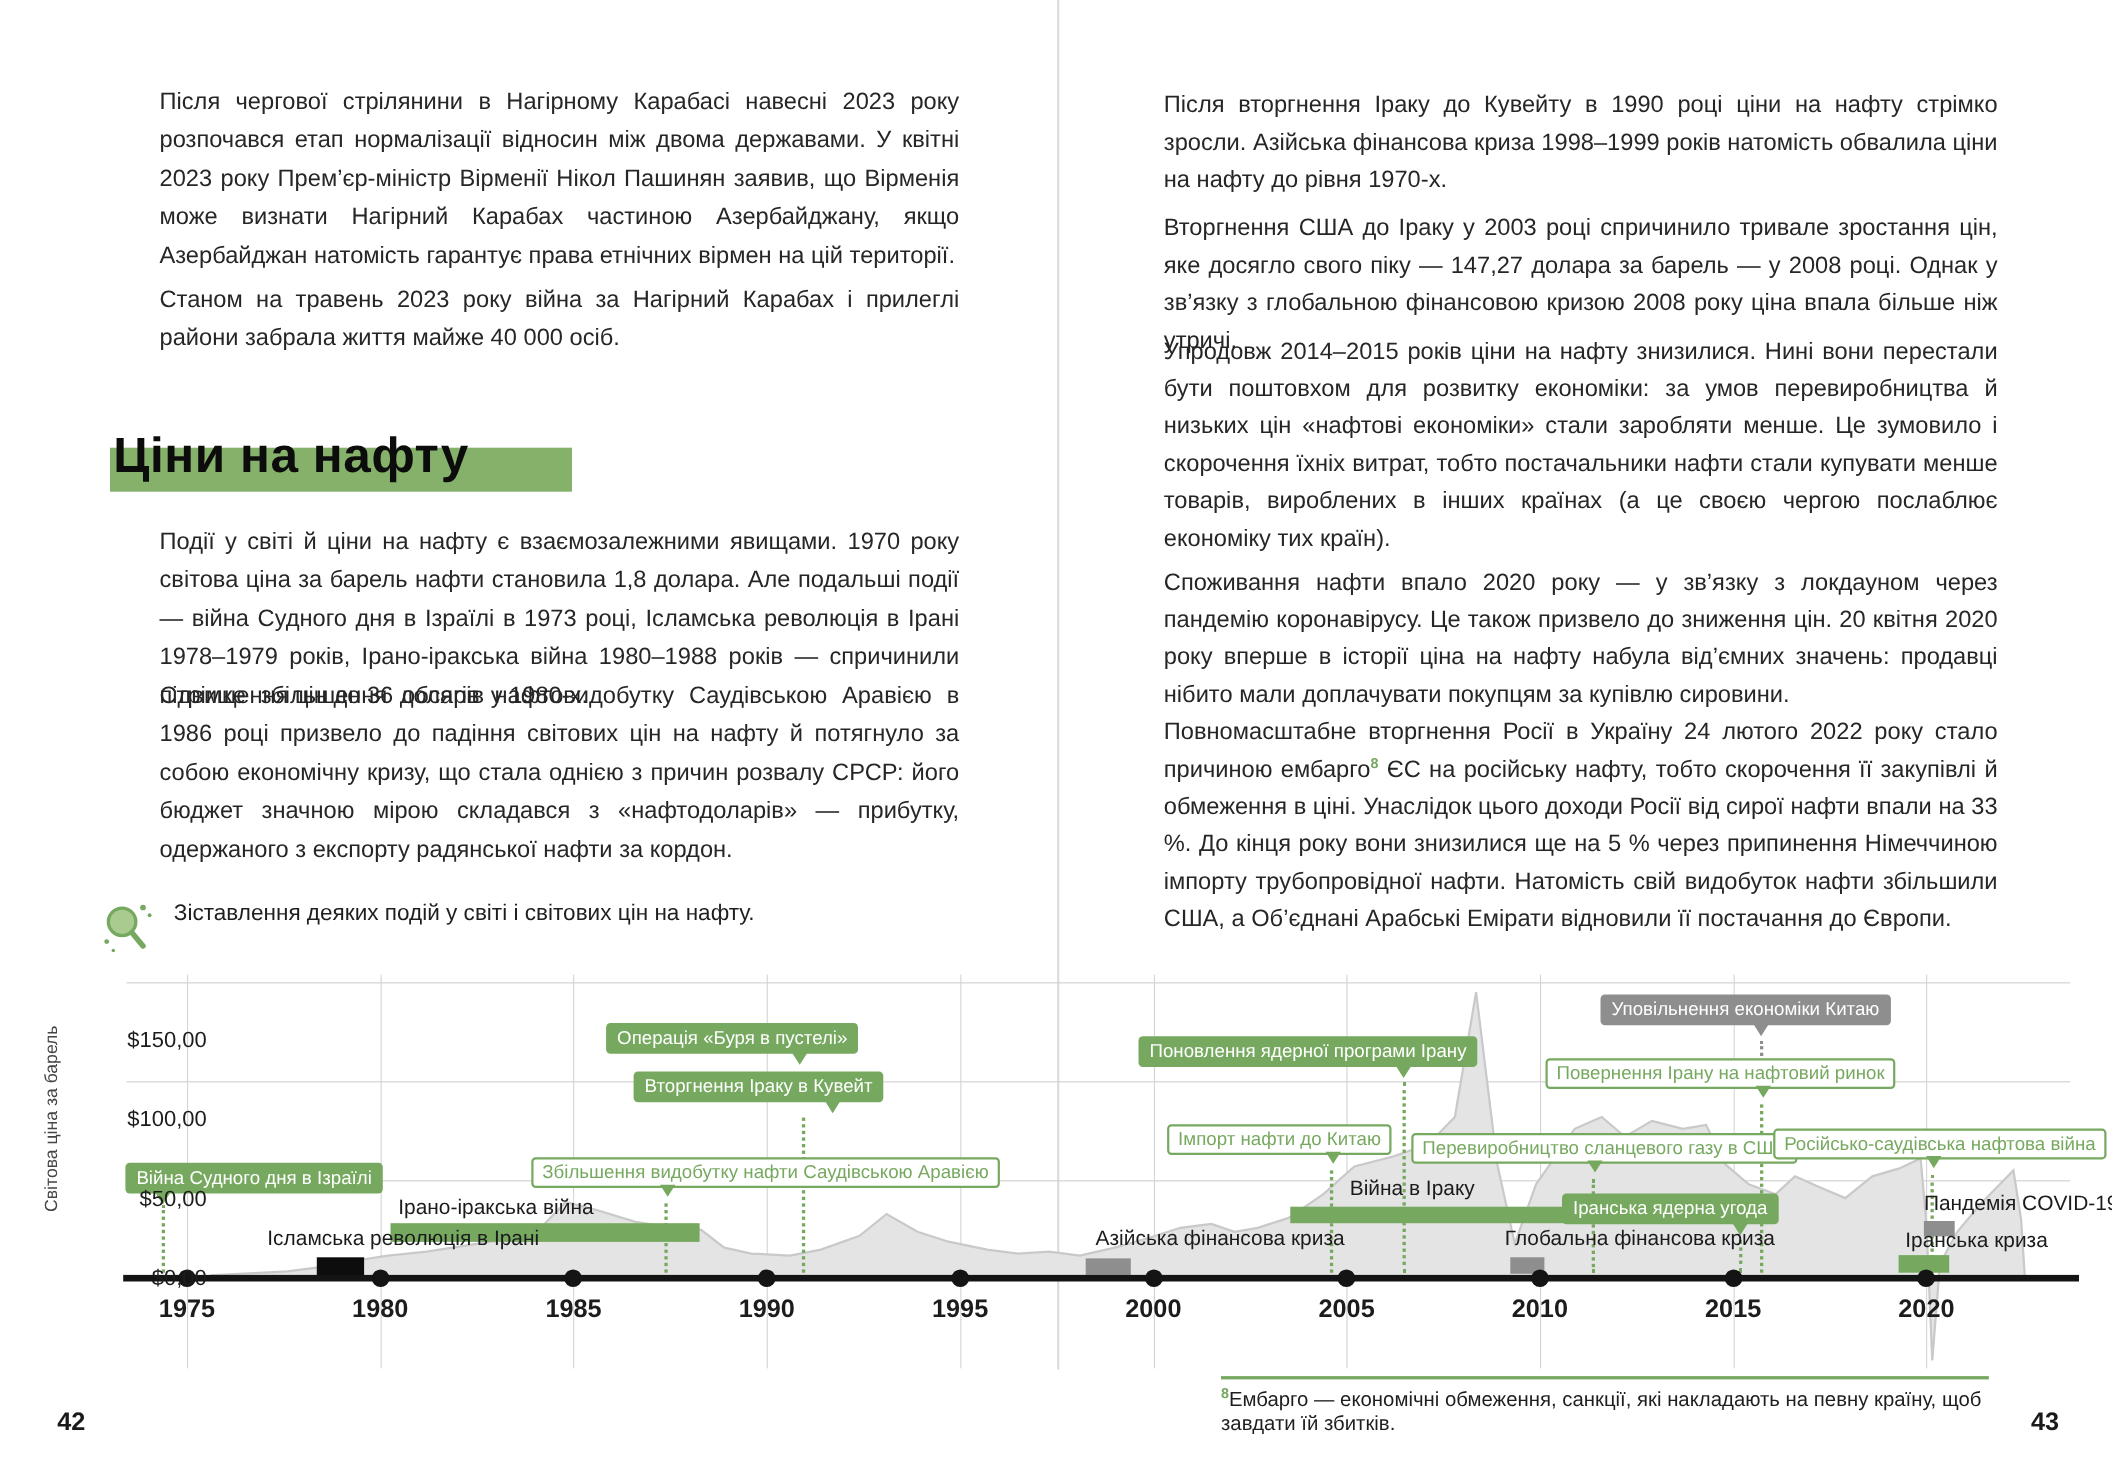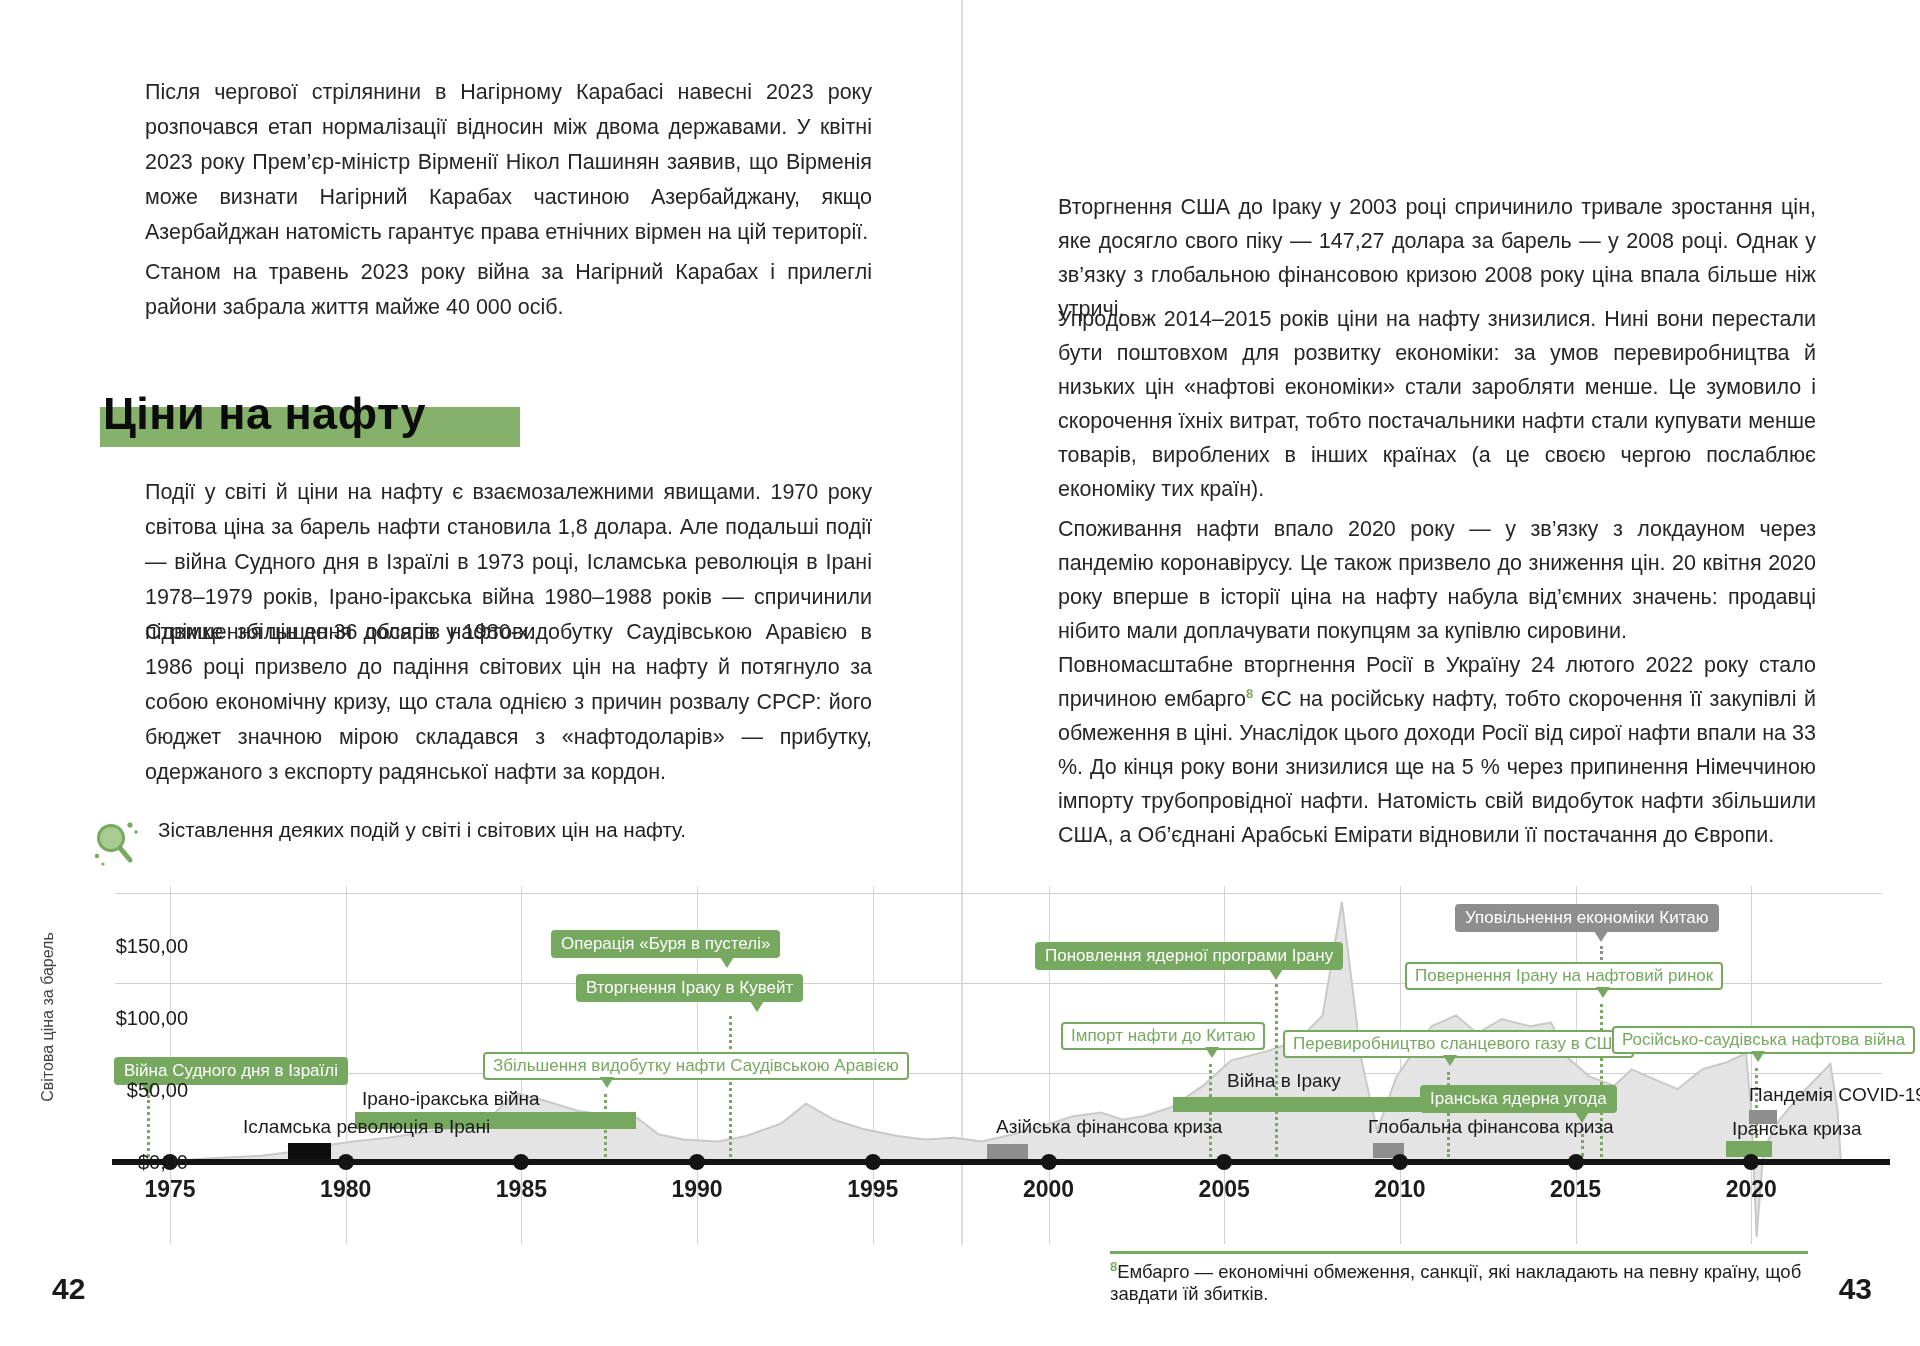--- a/index.html
+++ b/index.html
@@ -34,21 +34,21 @@
   .ev{position:absolute;white-space:nowrap;z-index:16;border-radius:4px;font-size:17px;}
   .ev .ptr{position:absolute;bottom:-10px;width:0;height:0;border-left:7px solid transparent;
            border-right:7px solid transparent;}
   .ev-green-solid{color:#fff;padding:4px 10px;}
   .ev-green-outline{background:#fff;padding:2px 8px;border:2px solid;}
   .ev-gray-solid{color:#fff;padding:4px 10px;}
   .ev-text{color:#1b1b1b;font-size:19px;z-index:17;}
   
   .foot-rule{position:absolute;left:1110px;top:1251px;width:698px;height:3px;z-index:2;}
   .footnote{position:absolute;left:1110px;top:1261px;width:720px;font-size:18.5px;color:#1e1e1e;z-index:2;}
-  .pageno{position:absolute;bottom:40px;font-size:30px;font-weight:bold;color:#1a1a1a;z-index:2;}
+  .pageno{position:absolute;bottom:40px;font-size:23px;font-weight:bold;color:#1a1a1a;z-index:2;}
   .pageno.l{left:52px;} .pageno.r{right:48px;}
 </style>
 </head>
 <body>
 
 <div class="spread">
   <div class="gutter"></div>
 
   <div class="para left" style="top:75px">Після чергової стрілянини в Нагірному Карабасі навесні 2023 року розпочався етап нормалізації відносин між двома державами. У квітні 2023 року Прем’єр-міністр Вірменії Нікол Пашинян заявив, що Вірменія може визнати Нагірний Карабах частиною Азербайджану, якщо Азербайджан натомість гарантує права етнічних вірмен на цій території.</div>
   <div class="para left" style="top:255px">Станом на травень 2023 року війна за Нагірний Карабах і прилеглі райони забрала життя майже 40 000 осіб.</div>
@@ -66,20 +66,21 @@
         <line x1="28" y1="30" x2="38" y2="42" stroke="#76a95f" stroke-width="5" stroke-linecap="round"></line>
         <circle cx="38" cy="7" r="2.6" fill="#76a95f"></circle>
         <circle cx="44" cy="14" r="1.8" fill="#76a95f"></circle>
         <circle cx="5" cy="38" r="2.2" fill="#76a95f"></circle>
         <circle cx="11" cy="46" r="1.6" fill="#76a95f"></circle>
       </svg>
     </span>
     <span class="caption-text">Зіставлення деяких подій у світі і світових цін на нафту.</span>
   </div>
 
+  <div class="para right" style="top:78px">Після вторгнення Іраку до Кувейту в 1990 році ціни на нафту стрімко зросли. Азійська фінансова криза 1998–1999 років натомість обвалила ціни на нафту до рівня 1970-х.</div>
   <div class="para right" style="top:190px">Вторгнення США до Іраку у 2003 році спричинило тривале зростання цін, яке досягло свого піку — 147,27 долара за барель — у 2008 році. Однак у зв’язку з глобальною фінансовою кризою 2008 року ціна впала більше ніж утричі.</div>
   <div class="para right" style="top:302px">Упродовж 2014–2015 років ціни на нафту знизилися. Нині вони перестали бути поштовхом для розвитку економіки: за умов перевиробництва й низьких цін «нафтові економіки» стали заробляти менше. Це зумовило і скорочення їхніх витрат, тобто постачальники нафти стали купувати менше товарів, вироблених в інших країнах (а це своєю чергою послаблює економіку тих країн).</div>
   <div class="para right" style="top:512px">Споживання нафти впало 2020 року — у зв’язку з локдауном через пандемію коронавірусу. Це також призвело до зниження цін. 20 квітня 2020 року вперше в історії ціна на нафту набула від’ємних значень: продавці нібито мали доплачувати покупцям за купівлю сировини.</div>
   <div class="para right" style="top:648px">Повномасштабне вторгнення Росії в Україну 24 лютого 2022 року стало причиною ембарго<sup class="fn-sup">8</sup> ЄС на російську нафту, тобто скорочення її закупівлі й обмеження в ціні. Унаслідок цього доходи Росії від сирої нафти впали на 33 %. До кінця року вони знизилися ще на 5 % через припинення Німеччиною імпорту трубопровідної нафти. Натомість свій видобуток нафти збільшили США, а Об’єднані Арабські Емірати відновили її постачання до Європи.</div>
 
   <div id="chart">
     <div class="ylabel">Світова ціна за барель</div>
     <div class="axis"></div>
   <div class="hgrid" style="top: 893px;"></div>
       <div class="ytick" style="top: 935px;">$150,00</div>

